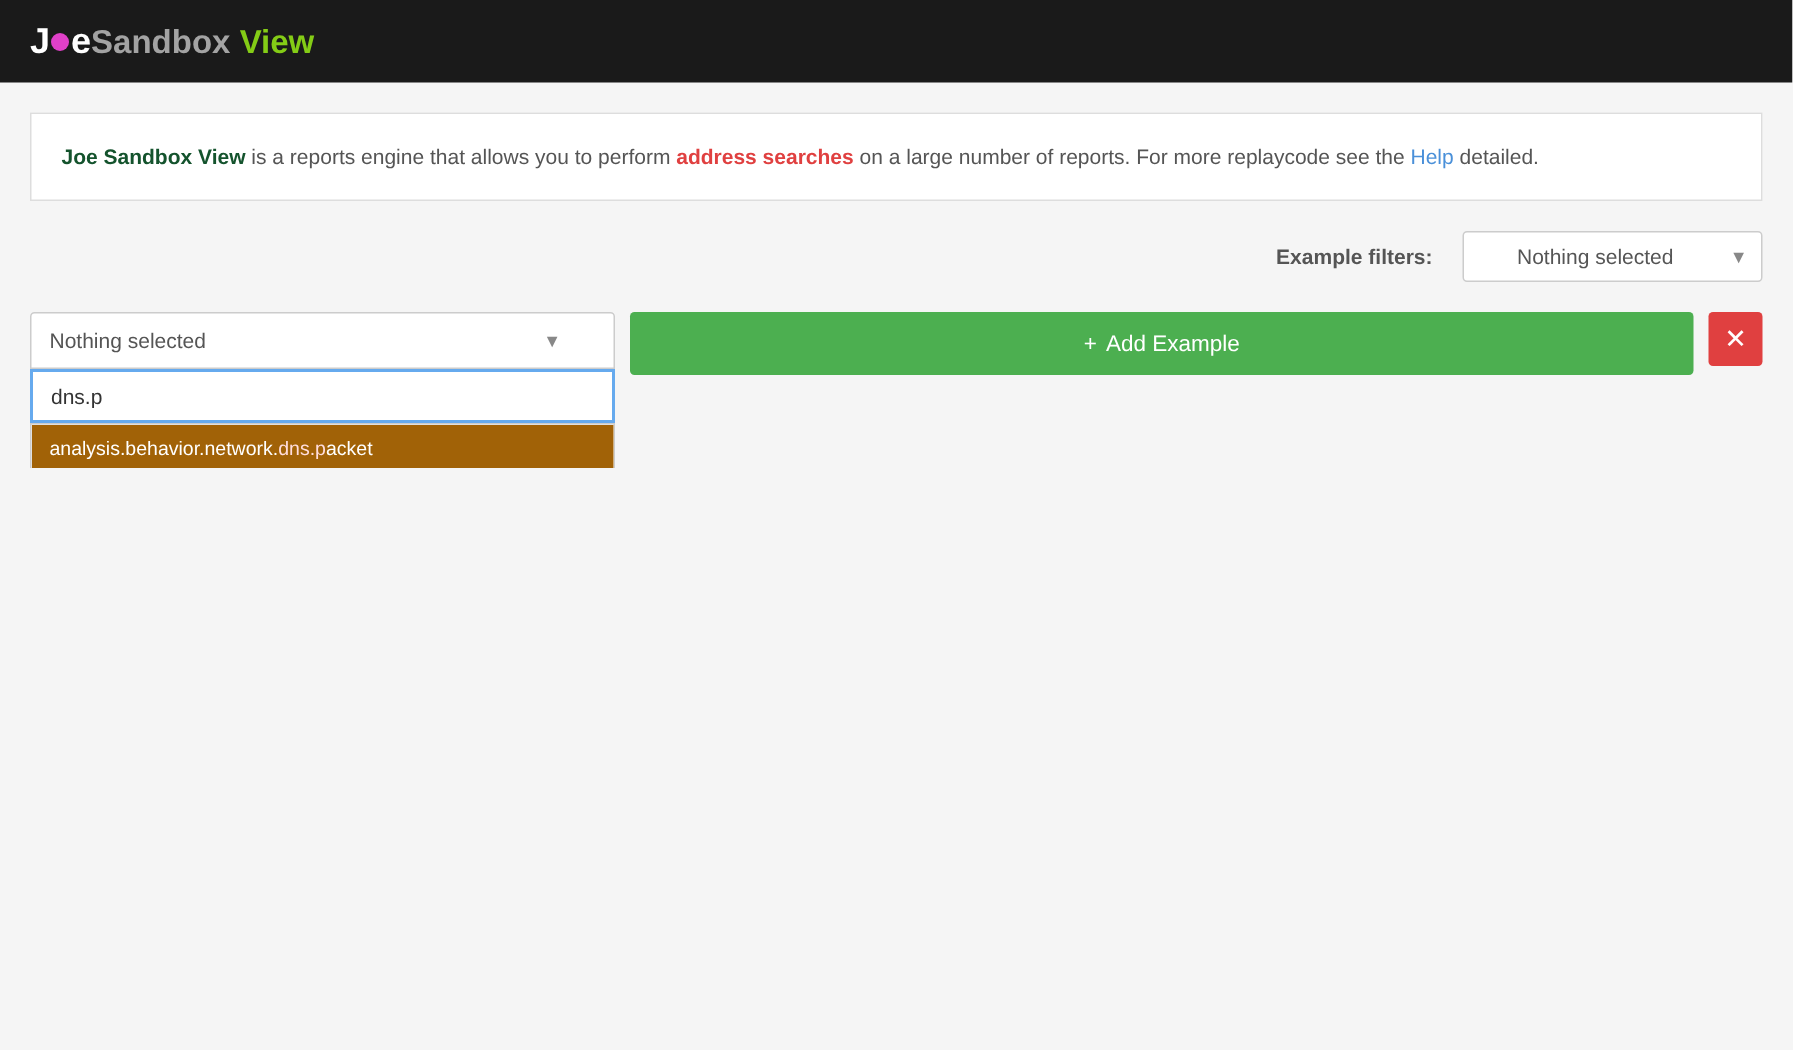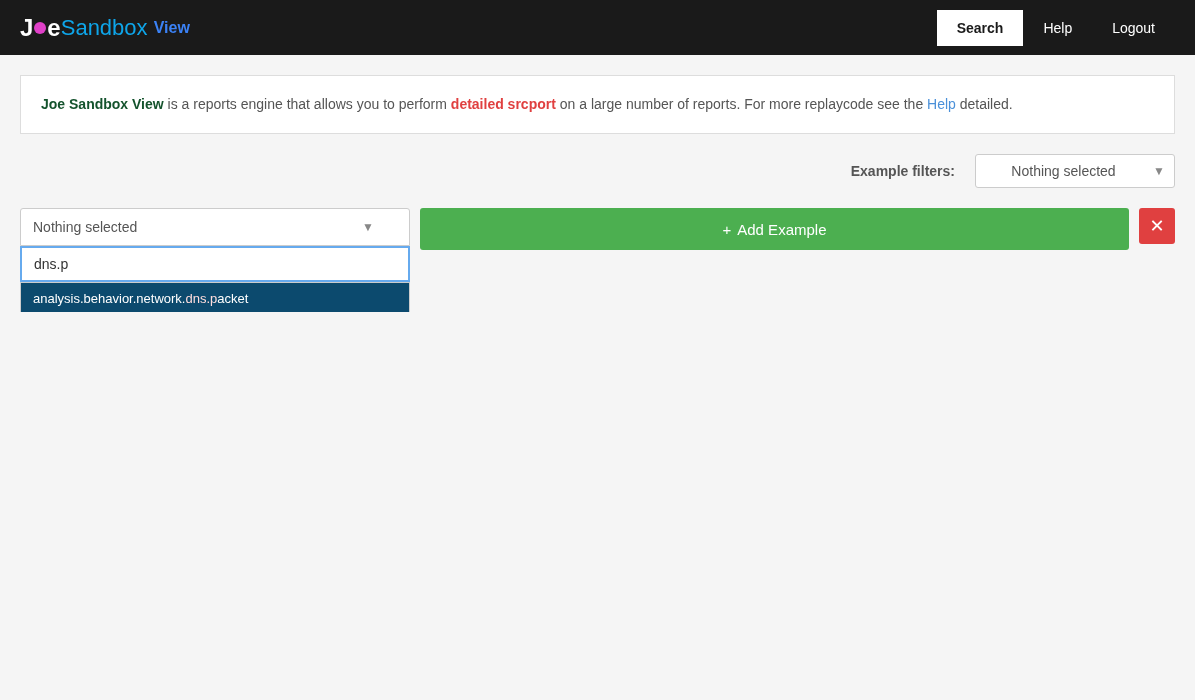--- a/index.html
+++ b/index.html
@@ -151,21 +151,21 @@
       overflow-y: auto;
     }
     .dropdown-item {
       padding: 8px 12px;
       cursor: pointer;
       font-size: 13px;
       color: #333;
       border-bottom: 1px solid #f0f0f0;
     }
     .dropdown-item.selected {
-      background: #0c4a6e;
+      background: #a16207;
       color: #ffffff;
     }
     .dropdown-item .match { color: #e04040; }
     .dropdown-item.selected .match { color: #ffdddd; }
 
     
     .delete-btn {
       background: #e04040;
       border: none;
       color: white;
@@ -198,35 +198,30 @@
     }
   </style>
 </head>
 <body>
 
 <header class="header">
   <div class="logo">
     <span style="color:#fff;font-weight:bold;font-size:24px;">J</span>
     <span style="display:inline-block;width:12px;height:12px;border-radius:50%;background:#e040c8;margin:0 1px;vertical-align:middle;"></span>
     <span style="color:#fff;font-weight:bold;font-size:24px;">e</span>
-    <span style="color:#0ea5e9;font-weight:normal;font-size:22px;">Sandbox</span>
+    <span style="color:#a3a3a3;font-weight:bold;font-size:22px;">Sandbox</span>
     <span>&nbsp;</span>
-    <span style="color:#3b82f6;font-weight:bold;font-size:16px;">View</span>
+    <span style="color:#84cc16;font-weight:bold;font-size:22px;">View</span>
   </div>
-  <nav class="nav-links">
-    <button class="nav-btn active">Search</button>
-    <button class="nav-btn">Help</button>
-    <button class="nav-btn">Logout</button>
-  </nav>
 </header>
 
 <div class="info-banner">
   <strong>Joe Sandbox View</strong>
   <span> is a reports engine that allows you to perform </span>
-  <span class="highlight">detailed srcport</span>
+  <span class="highlight">address searches</span>
   <span> on a large number of reports. For more replaycode see the </span>
   <a class="link-blue" href="#">Help</a>
   <span> detailed.</span>
 </div>
 
 <div class="main-content">
 
   <div class="example-filters-row">
     <span class="example-filters-label">Example filters:</span>
     <div class="example-filters-dropdown">

